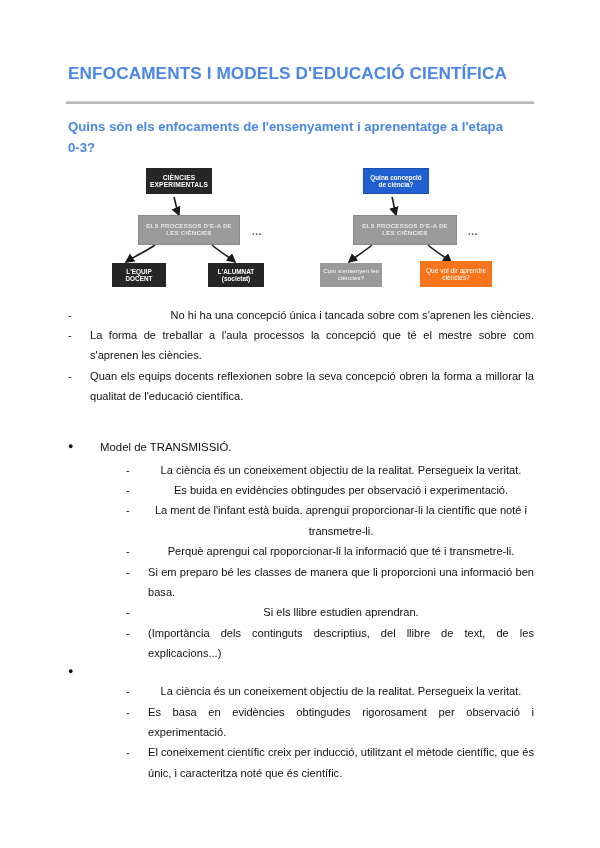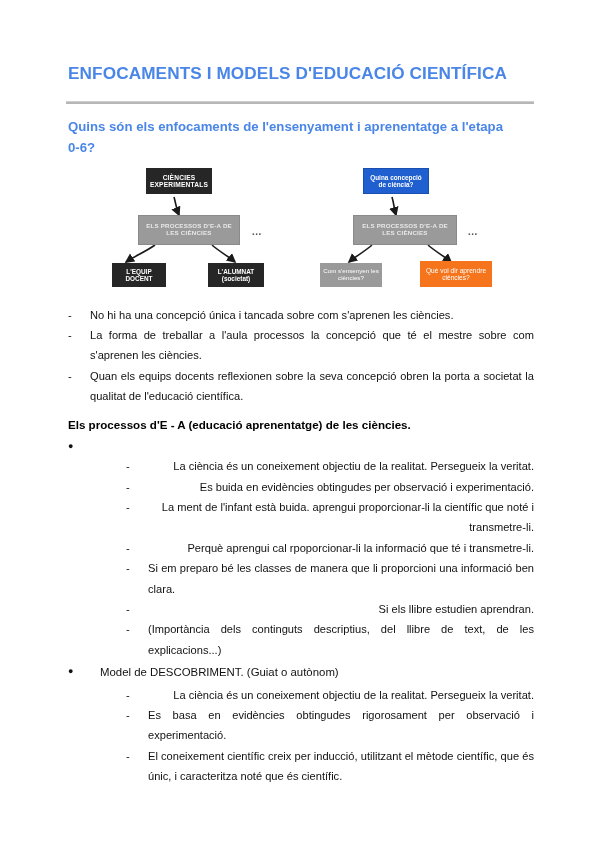--- a/index.html
+++ b/index.html
@@ -108,21 +108,21 @@
   .dash-row .mk {
     width: 22px;
     flex: 0 0 22px;
     text-align: left;
   }
   .dash-row .tx {
     flex: 1;
     text-align: justify;
     hyphens: none;
   }
-  .dash-row .tx.nj { text-align: left; }
+  .dash-row .tx.nj { text-align: right; }
 
   .section-head {
     position: absolute;
     left: 68px;
     top: 418px;
     font-size: 11.6px;
     font-weight: bold;
     color: #000000;
   }
 
@@ -149,30 +149,30 @@
     margin-left: 58px;
   }
   .sub-row .mk {
     width: 22px;
     flex: 0 0 22px;
   }
   .sub-row .tx {
     flex: 1;
     text-align: justify;
   }
-  .sub-row .tx.nj { text-align: right; }
+  .sub-row .tx.nj { text-align: center; }
 </style>
 </head>
 <body>
 
 <div class="page">
 
   <div class="doc-title">ENFOCAMENTS I MODELS D'EDUCACIÓ CIENTÍFICA</div>
   <div class="title-rule"></div>
-  <div class="subtitle">Quins són els  enfocaments de l'ensenyament i aprenentatge a l'etapa 0-6?</div>
+  <div class="subtitle">Quins són els  enfocaments de l'ensenyament i aprenentatge a l'etapa 0-3?</div>
 
   <div class="diagram-area">
 
     <svg width="600" height="140">
       <defs>
         <marker id="ah" markerWidth="7" markerHeight="7" refX="5" refY="3" orient="auto">
           <path d="M0,0 L6,3 L0,6 z" fill="#1a1a1a"></path>
         </marker>
       </defs>
 
@@ -226,64 +226,63 @@
     <div class="dash-row">
       <span class="mk">-</span>
       <span class="tx nj">No hi ha una concepció única i tancada sobre com s'aprenen les ciències.</span>
     </div>
     <div class="dash-row">
       <span class="mk">-</span>
       <span class="tx">La forma de treballar a l'aula processos la concepció que té el mestre sobre com s'aprenen les ciències.</span>
     </div>
     <div class="dash-row">
       <span class="mk">-</span>
-      <span class="tx"> Quan els equips docents reflexionen sobre la seva concepció obren la porta a societat la qualitat de l'educació científica.</span>
-    </div>
-  </div>
-
-  <div class="section-head">Els processos d'E - A (educació aprenentatge) de les ciències.</div>
+      <span class="tx"> Quan els equips docents reflexionen sobre la seva concepció obren la forma a millorar la qualitat de l'educació científica.</span>
+    </div>
+  </div>
+
 
   <div class="model-block" style="top:437px;">
     <div class="bullet-row">
       <span class="bl">●</span>
+      <span>Model de TRANSMISSIÓ.</span>
     </div>
     <div class="sub-row">
       <span class="mk">-</span>
       <span class="tx nj">La ciència és un coneixement objectiu de la realitat. Persegueix la veritat.</span>
     </div>
     <div class="sub-row">
       <span class="mk">-</span>
       <span class="tx nj">Es buida en evidències obtingudes per observació i experimentació.</span>
     </div>
     <div class="sub-row">
       <span class="mk">-</span>
       <span class="tx nj">La ment de l'infant està buida. aprengui proporcionar-li la científic que noté i transmetre-li.</span>
     </div>
     <div class="sub-row">
       <span class="mk">-</span>
       <span class="tx nj">Perquè aprengui cal rpoporcionar-li la informació que té i transmetre-li.</span>
     </div>
     <div class="sub-row">
       <span class="mk">-</span>
-      <span class="tx">Si em preparo bé les classes de manera que li proporcioni una informació ben clara.</span>
+      <span class="tx">Si em preparo bé les classes de manera que li proporcioni una informació ben basa.</span>
     </div>
     <div class="sub-row">
       <span class="mk">-</span>
       <span class="tx nj">Si els llibre estudien aprendran.</span>
     </div>
     <div class="sub-row">
       <span class="mk">-</span>
       <span class="tx">(Importància dels continguts descriptius, del llibre de text, de les explicacions...)</span>
     </div>
   </div>
 
   <div class="model-block" style="top:662px;">
     <div class="bullet-row">
       <span class="bl">●</span>
-      <span>Model de DESCOBRIMENT. (Guiat o autònom)</span>
     </div>
     <div class="sub-row">
       <span class="mk">-</span>
       <span class="tx nj">La ciència és un coneixement objectiu de la realitat. Persegueix la veritat.</span>
     </div>
     <div class="sub-row">
       <span class="mk">-</span>
       <span class="tx">Es basa en evidències obtingudes rigorosament per observació i experimentació.</span>
     </div>
     <div class="sub-row">

